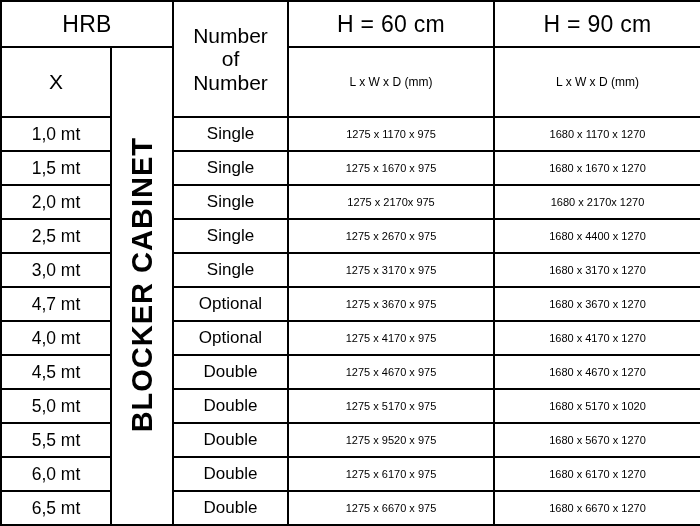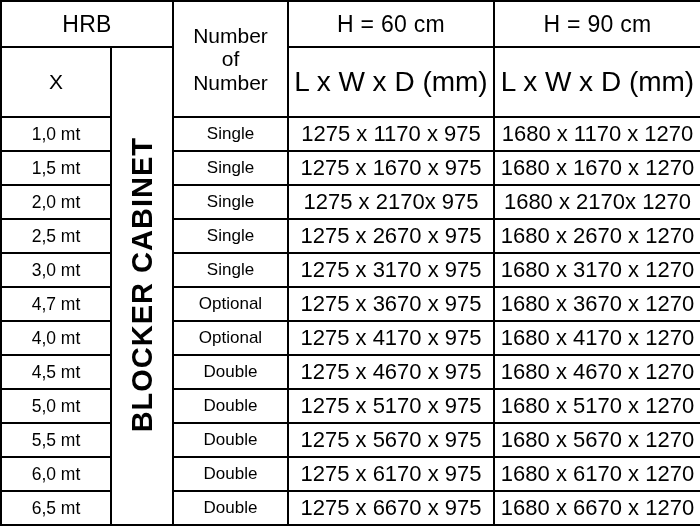--- a/index.html
+++ b/index.html
@@ -45,37 +45,37 @@
     font-weight: bold;
     letter-spacing: 0.3px;
   }
   .hdr-pistons {
     font-size: 21px;
     font-weight: bold;
     line-height: 1.12;
     padding: 3px 2px;
   }
   .hdr-sub {
-    font-size: 28px;
+    font-size: 12px;
     font-weight: bold;
   }
   .hdr-x {
     font-size: 21px;
     font-weight: bold;
   }
   .cell-x {
     font-size: 17.5px;
     height: 32px;
   }
   .cell-pist {
     font-size: 17px;
     border-radius: 8px;
   }
   .cell-dim {
-    font-size: 22px;
+    font-size: 11px;
   }
   .cab-cell {
     position: relative;
     padding: 0;
   }
   .cab-rot {
     writing-mode: vertical-rl;
     transform: rotate(180deg);
     font-size: 29px;
     font-weight: bold;
@@ -132,21 +132,21 @@
       <tr>
         <td class="cell-x">2,0 mt</td>
         <td class="cell-pist">Single</td>
         <td class="cell-dim">1275 x 2170x 975</td>
         <td class="cell-dim">1680 x 2170x 1270</td>
       </tr>
       <tr>
         <td class="cell-x">2,5 mt</td>
         <td class="cell-pist">Single</td>
         <td class="cell-dim">1275 x 2670 x 975</td>
-        <td class="cell-dim">1680 x 2670 x 1270</td>
+        <td class="cell-dim">1680 x 4400 x 1270</td>
       </tr>
       <tr>
         <td class="cell-x">3,0 mt</td>
         <td class="cell-pist">Single</td>
         <td class="cell-dim">1275 x 3170 x 975</td>
         <td class="cell-dim">1680 x 3170 x 1270</td>
       </tr>
       <tr>
         <td class="cell-x">4,7 mt</td>
         <td class="cell-pist">Optional</td>
@@ -162,26 +162,26 @@
       <tr>
         <td class="cell-x">4,5 mt</td>
         <td class="cell-pist">Double</td>
         <td class="cell-dim">1275 x 4670 x 975</td>
         <td class="cell-dim">1680 x 4670 x 1270</td>
       </tr>
       <tr>
         <td class="cell-x">5,0 mt</td>
         <td class="cell-pist">Double</td>
         <td class="cell-dim">1275 x 5170 x 975</td>
-        <td class="cell-dim">1680 x 5170 x 1270</td>
+        <td class="cell-dim">1680 x 5170 x 1020</td>
       </tr>
       <tr>
         <td class="cell-x">5,5 mt</td>
         <td class="cell-pist">Double</td>
-        <td class="cell-dim">1275 x 5670 x 975</td>
+        <td class="cell-dim">1275 x 9520 x 975</td>
         <td class="cell-dim">1680 x 5670 x 1270</td>
       </tr>
       <tr>
         <td class="cell-x">6,0 mt</td>
         <td class="cell-pist">Double</td>
         <td class="cell-dim">1275 x 6170 x 975</td>
         <td class="cell-dim">1680 x 6170 x 1270</td>
       </tr>
       <tr>
         <td class="cell-x">6,5 mt</td>

